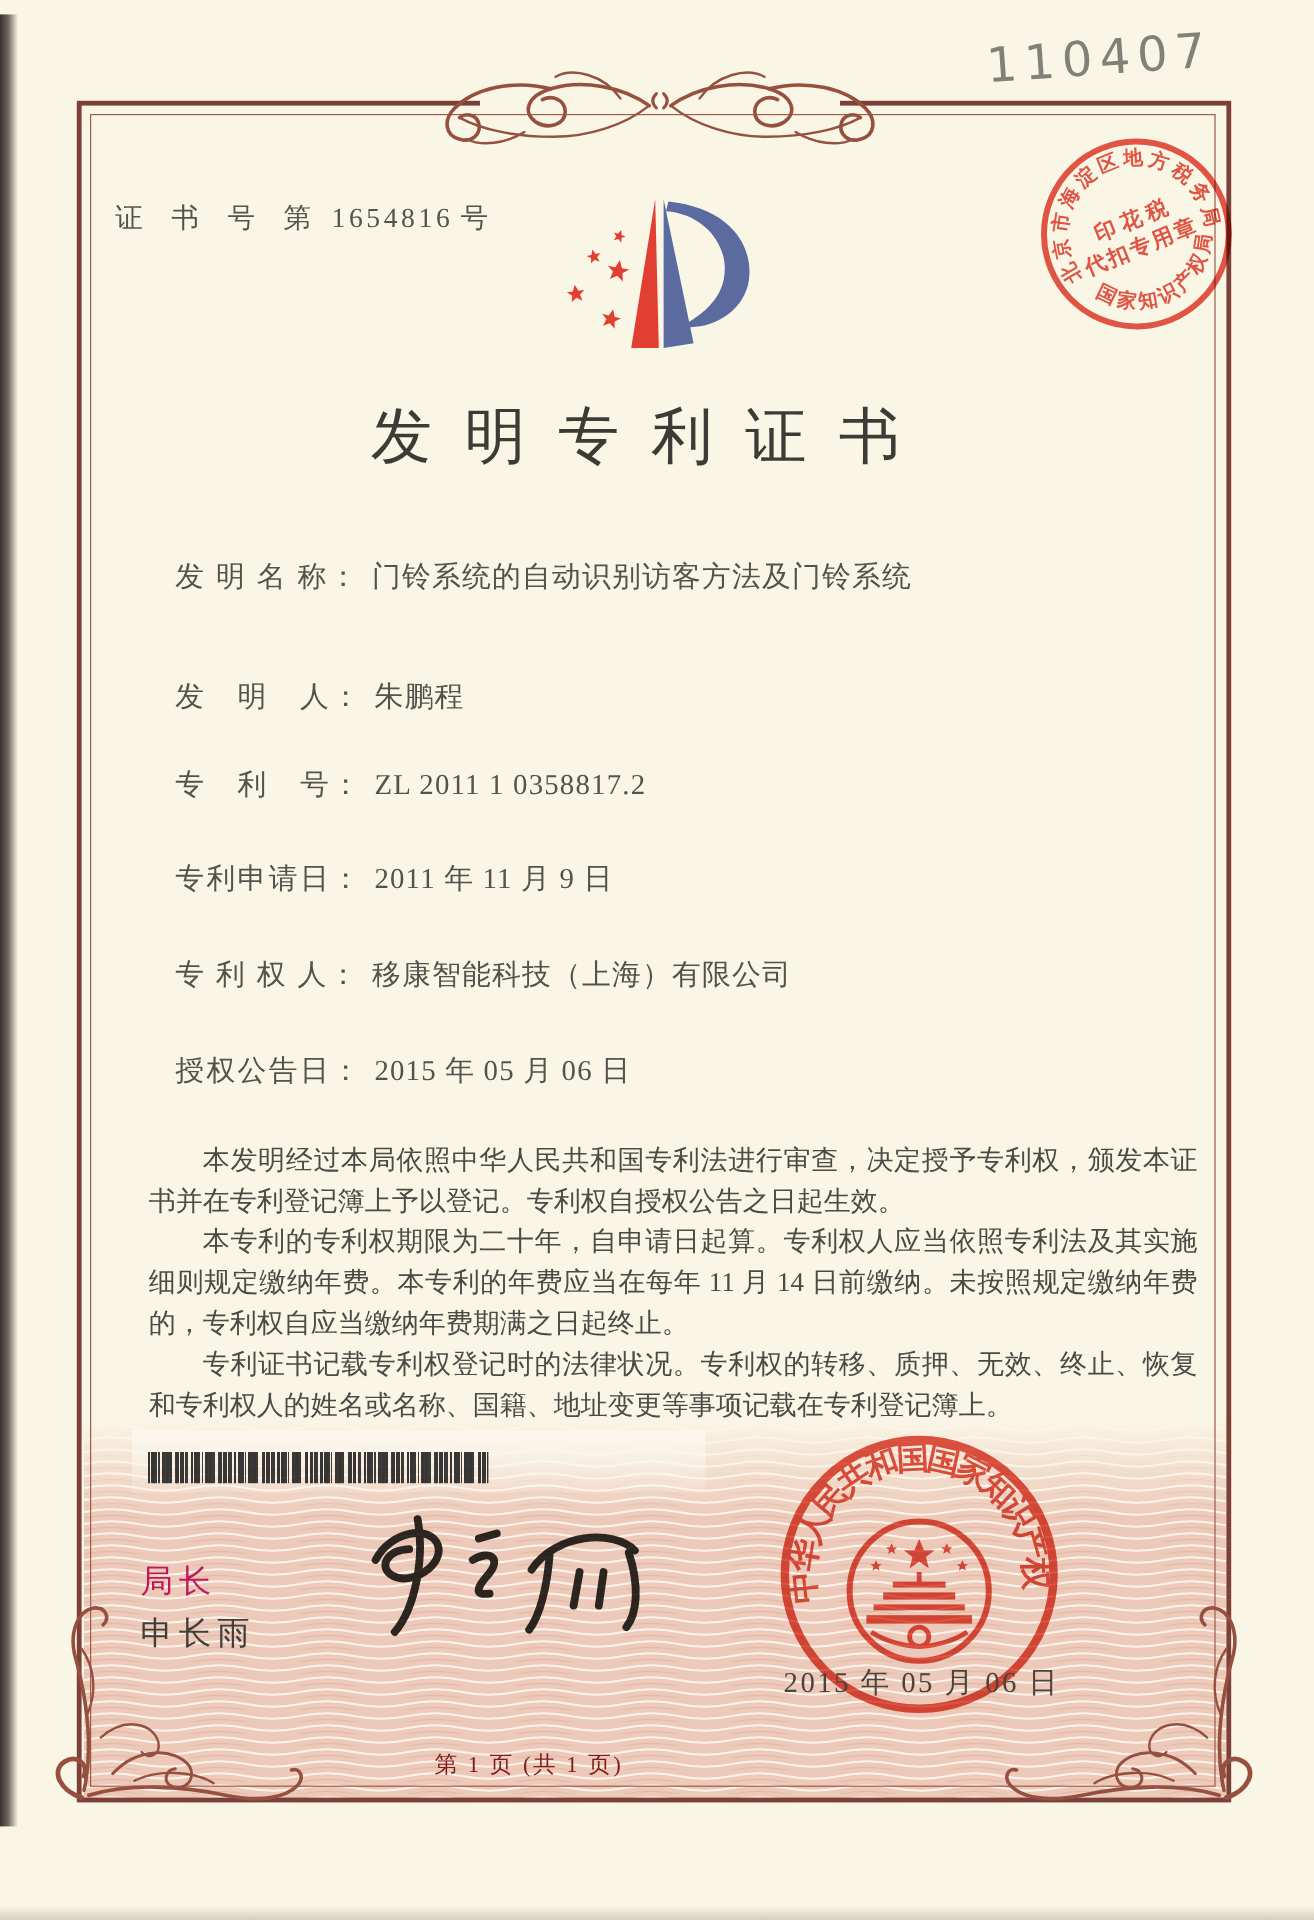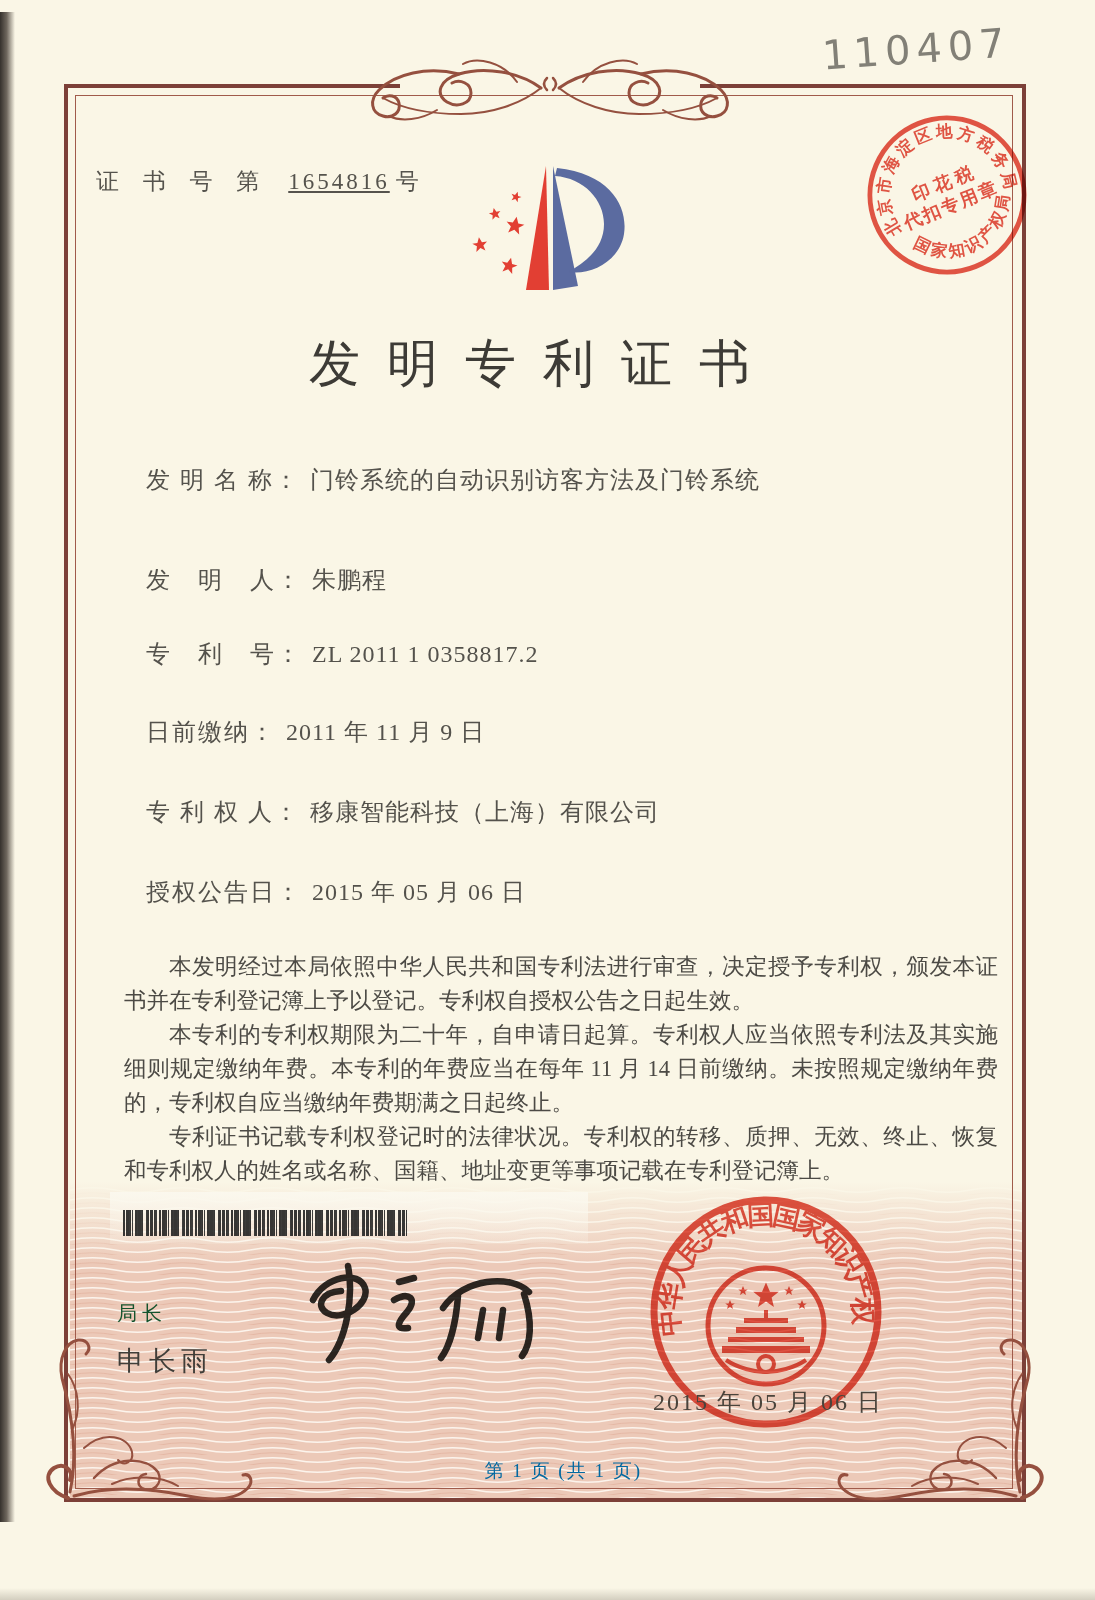--- a/index.html
+++ b/index.html
@@ -19,44 +19,44 @@
   .guilloche{position:absolute;left:70px;top:1175px;z-index:5;}
   .guilloche-fade{position:absolute;left:70px;top:1175px;width:952px;height:90px;z-index:6;
     background:linear-gradient(#faf6e6 8%,rgba(250,246,230,0));}
   .barcode-band{position:absolute;left:110px;top:1192px;width:478px;height:52px;z-index:9;
     background:linear-gradient(rgba(251,248,238,.95),rgba(251,248,238,.15));}
   
   .handwritten{position:absolute;left:822px;top:26px;z-index:25;font-family:"DejaVu Sans",sans-serif;
     font-size:40px;color:#76746b;letter-spacing:6px;transform:rotate(-4deg);opacity:.9;}
   .cert-no{position:absolute;left:96px;top:166px;z-index:15;font-size:23px;color:#55534d;}
   .cert-no .sp{letter-spacing:9px;}
-  .cert-no .num{letter-spacing:3px;margin-left:20px;text-decoration:underline;}
+  .cert-no .num{letter-spacing:3px;margin-left:8px;}
   .cert-no .suf{margin-left:6px;}
   .doc-title{position:absolute;left:0;top:330px;width:985px;text-align:center;z-index:15;
     font-size:51px;color:#3d3b36;letter-spacing:27px;text-indent:27px;font-weight:500;margin-left:37px;}
   .fields{position:absolute;left:118px;top:0;width:820px;z-index:15;}
   .field{position:absolute;left:0;font-size:24px;color:#54524c;white-space:nowrap;}
   .field .fl{letter-spacing:2px;margin-left:28px;}
   .field .fv{margin-left:10px;letter-spacing:1px;}
   .paras{position:absolute;left:124px;top:921px;width:874px;z-index:15;font-size:22.5px;
     line-height:34px;color:#4c4a45;text-align:justify;margin-top:29px;}
   .paras p{margin:0;text-indent:2em;}
   .barcode{position:absolute;left:123px;top:1210px;width:284px;height:26px;z-index:15;opacity:.88;
     background:
       repeating-linear-gradient(90deg,#1d1d1d 0 2px,rgba(0,0,0,0) 2px 3px,#1d1d1d 3px 6px,rgba(0,0,0,0) 6px 7px,#1d1d1d 7px 8px,rgba(0,0,0,0) 8px 12px),
       repeating-linear-gradient(90deg,#242424 0 1px,rgba(0,0,0,0) 1px 5px,#242424 5px 7px,rgba(0,0,0,0) 7px 9px);}
-  .director-title{position:absolute;left:117px;top:1300px;z-index:15;font-size:20px;color:#14532d;letter-spacing:5px;
+  .director-title{position:absolute;left:117px;top:1300px;z-index:15;font-size:27px;color:#be185d;letter-spacing:5px;
     font-family:"Liberation Sans","DejaVu Sans",sans-serif;text-align:center;}
   .director-name{position:absolute;left:117px;top:1343px;z-index:15;font-size:27px;color:#403e39;letter-spacing:5px;
     font-family:"Liberation Sans","DejaVu Sans",sans-serif;}
   .signature{position:absolute;left:295px;top:1258px;z-index:16;mix-blend-mode:multiply;}
   .seal-date{position:absolute;left:648px;top:1386px;width:240px;text-align:center;z-index:31;
     font-size:24px;color:#4a443c;letter-spacing:2px;}
-  .page-footer{position:absolute;left:362px;top:1458px;width:280px;text-align:right;z-index:15;
-    font-size:19px;color:#0369a1;letter-spacing:2px;}
+  .page-footer{position:absolute;left:362px;top:1458px;width:280px;text-align:left;z-index:15;
+    font-size:19px;color:#7f1d1d;letter-spacing:2px;}
   .stamp{position:absolute;z-index:30;mix-blend-mode:multiply;}
   .tax-stamp{left:856px;top:104px;}
   .big-seal{left:638px;top:1184px;}
   .logo{position:absolute;left:452px;top:156px;z-index:15;}
   .ornaments{position:absolute;left:0;top:0;z-index:12;pointer-events:none;}
 </style>
 </head>
 <body>
 
 <div class="page">
@@ -156,21 +156,21 @@
     <div class="field" style="top:464px">
       <span class="fl">发 明 名 称：</span><span class="fv">门铃系统的自动识别访客方法及门铃系统</span>
     </div>
     <div class="field" style="top:564px">
       <span class="fl">发　明　人：</span><span class="fv">朱鹏程</span>
     </div>
     <div class="field" style="top:638px">
       <span class="fl">专　利　号：</span><span class="fv">ZL 2011 1 0358817.2</span>
     </div>
     <div class="field" style="top:716px">
-      <span class="fl">日前缴纳：</span><span class="fv">2011 年 11 月 9 日</span>
+      <span class="fl">专利申请日：</span><span class="fv">2011 年 11 月 9 日</span>
     </div>
     <div class="field" style="top:796px">
       <span class="fl">专 利 权 人：</span><span class="fv">移康智能科技（上海）有限公司</span>
     </div>
     <div class="field" style="top:876px">
       <span class="fl">授权公告日：</span><span class="fv">2015 年 05 月 06 日</span>
     </div>
   </div>
 
   <div class="paras">

